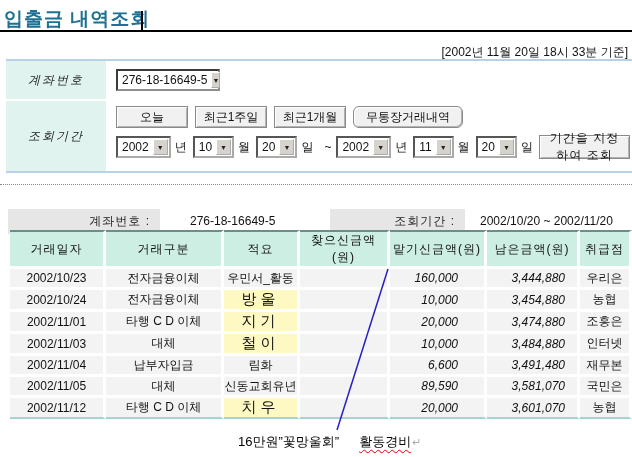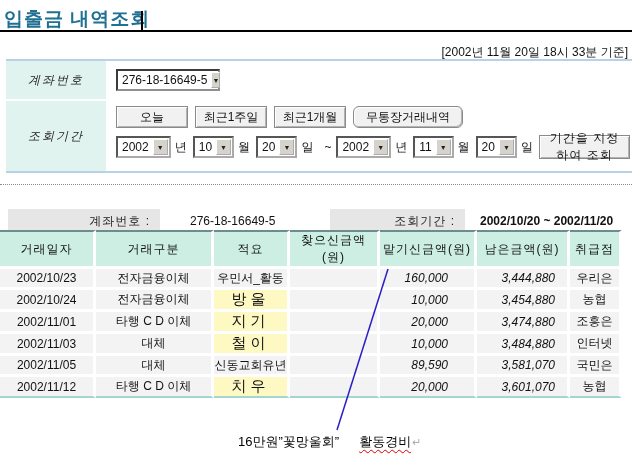--- a/index.html
+++ b/index.html
@@ -47,24 +47,24 @@
   .btn.search { margin-left:auto; margin-right:2px; height:24px; padding:0 8px; letter-spacing:1px; }
 
   .dotted-divider { position:absolute; left:0; top:184px; width:632px; border-top:1px dotted #8a8a8a; }
 
   
   .summary { position:absolute; left:0; top:196px; width:632px; height:25px;margin-top:13px; }
   .sum-label { position:absolute; height:25px; background:#e6e6e6; color:#222; line-height:25px;
                text-align:right; padding-right:10px; letter-spacing:1px; }
   .sum-val { position:absolute; height:25px; line-height:25px; color:#111; }
   .sl1 { left:8px; width:152px; } .sv1 { left:190px; }
-  .sl2 { left:330px; width:135px; } .sv2 { left:480px;font-weight:bold; }
-
-  
-  table.tx { position:absolute; left:0; top:230px; width:622px; border-collapse:separate; border-spacing:0; table-layout:fixed; }
+  .sl2 { left:330px; width:135px; } .sv2 { left:480px; }
+
+  
+  table.tx { position:absolute; left:0; top:230px; width:622px; border-collapse:separate; border-spacing:0; table-layout:fixed;padding-left:10px; }
   .tx th { background:#cdeee3; border-top:2px solid #6d8d8d; height:24px; font-weight:normal; color:#111;
            border-right:3px solid #fff; letter-spacing:1px; overflow:hidden; }
   .tx td { background:#f3f3f3; border-top:3px solid #fff; border-right:3px solid #fff; height:21px;
            text-align:center; color:#111; overflow:hidden; white-space:nowrap; }
   .tx tr:last-child td { border-bottom:2px solid #a3d6d0; }
   .tx td.num { text-align:right;font-style:italic; }
   .tx td.dep { padding-right:26px; }
   .tx td.bal { padding-right:12px; }
   .tx td.desc.edited { background:#fef9c3; font-size:15px; letter-spacing:4px; }
 
@@ -200,20 +200,29 @@
       <tr>
     <td>2002/11/03</td>
     <td>대체</td>
     <td class="desc edited">철이</td>
     <td class="num"></td>
     <td class="num dep">10,000</td>
     <td class="num bal">3,484,880</td>
     <td>인터넷</td>
   </tr>
       <tr>
+    <td>2002/11/04</td>
+    <td>납부자입금</td>
+    <td class="desc">림화</td>
+    <td class="num"></td>
+    <td class="num dep">6,600</td>
+    <td class="num bal">3,491,480</td>
+    <td>재무본</td>
+  </tr>
+      <tr>
     <td>2002/11/05</td>
     <td>대체</td>
     <td class="desc">신동교회유년</td>
     <td class="num"></td>
     <td class="num dep">89,590</td>
     <td class="num bal">3,581,070</td>
     <td>국민은</td>
   </tr>
       <tr>
     <td>2002/11/12</td>

